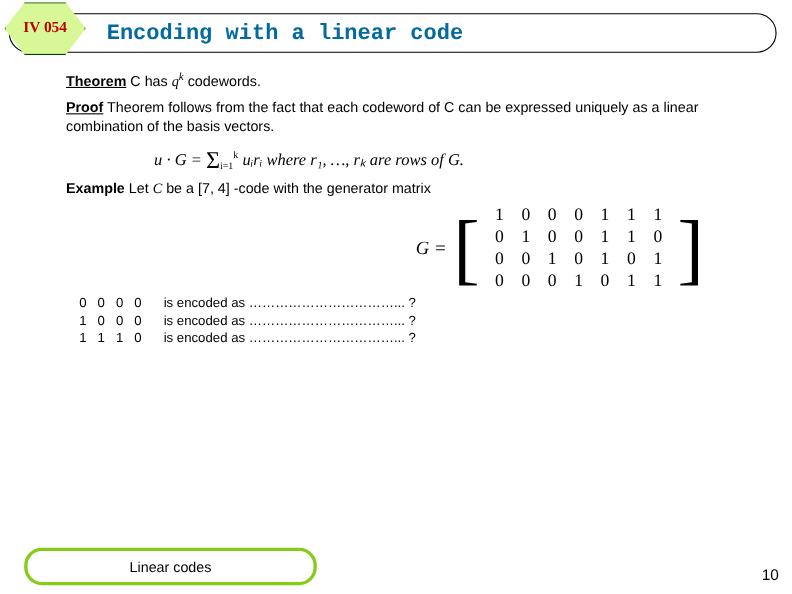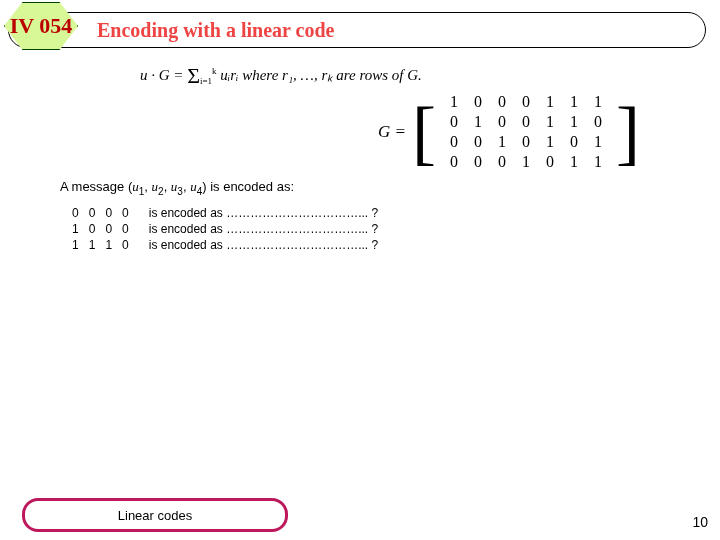--- a/index.html
+++ b/index.html
@@ -36,28 +36,28 @@
     clip-path: polygon(25% 0%, 75% 0%, 100% 50%, 75% 100%, 25% 100%, 0% 50%);
     display: flex;
     align-items: center;
     justify-content: center;
     z-index: 2;
   }
   .header-badge span {
     font-family: "Times New Roman", serif;
     font-weight: bold;
     color: #bb0000;
-    font-size: 22px;
+    font-size: 14px;
   }
   .header-title {
     margin-left: 88px;
-    font-family: Liberation Serif, serif;
+    font-family: Liberation Mono, monospace;
     font-weight: bold;
     font-size: 20px;
-    color: #ef4444;
+    color: #0369a1;
   }
   .content {
     position: absolute;
     top: 58px;
     left: 60px;
     right: 30px;
   }
   .center { text-align: center; }
   .sub-indent { margin-left: 30px; }
   .para { margin: 6px 0; line-height: 1.35; }
@@ -92,21 +92,21 @@
   .matrix table { border-collapse: collapse; }
   .matrix td { padding: 1px 8px; text-align: center; font-size: 16px; }
   .examples-tbl { font-size: 12px; margin-left: 6px; }
   .examples-tbl td { padding: 0 4px; }
   .footer-pill {
     position: absolute;
     left: 22px;
     bottom: 8px;
     width: 260px;
     height: 28px;
-    border: 3px solid #be185d;
+    border: 3px solid #84cc16;
     border-radius: 16px;
     background: #fff;
     display: flex;
     align-items: center;
     justify-content: center;
     font-size: 13px;
   }
   .page-num {
     position: absolute;
     right: 12px;
@@ -122,28 +122,37 @@
 <div class="header-bar">
   <span class="header-title">Encoding with  a linear code</span>
 </div>
 <div class="header-badge">
   <span>IV 054</span>
 </div>
 
 <div class="content">
 
 
-
+  <div class="para">
+    <span class="bold uline">Theorem</span><span> C has </span><span class="serif ital">q</span><sup class="serif ital">k</sup><span> codewords.</span>
+  </div>
+
+  <div class="para">
+    <span class="bold uline">Proof</span><span> Theorem follows from the fact that each codeword of C can be expressed uniquely as a linear combination of the basis vectors.</span>
+  </div>
 
 
 
   <div class="formula-img serif" style="margin-left:80px;font-size:15px;">
     <span class="ital">u · G = </span><span style="font-size:22px;position:relative;top:3px;">Σ</span><sub style="font-size:9px;">i=1</sub><sup style="font-size:9px;">k</sup><span class="ital"> uᵢrᵢ  where  r₁, …, rₖ are rows of G.</span>
   </div>
 
+  <div class="para">
+    <span class="bold">Example</span><span> Let </span><span class="serif ital">C</span><span> be a [7, 4] -code with the generator matrix</span>
+  </div>
 
   <div class="matrix-wrap">
     <div class="matrix">
       <span class="ital">G =</span>
       <span class="br">[</span>
       <table>
         <tbody>
             <tr>
               <td>1</td>
               <td>0</td>
@@ -179,23 +188,20 @@
               <td>0</td>
               <td>1</td>
               <td>1</td>
             </tr>
       </tbody>
         </table>
       <span class="br">]</span>
     </div>
   </div>
 
-  <div class="para">
-    <span>A message (</span><span class="serif ital">u</span><sub>1</sub><span>, </span><span class="serif ital">u</span><sub>2</sub><span>, </span><span class="serif ital">u</span><sub>3</sub><span>, </span><span class="serif ital">u</span><sub>4</sub><span>) is encoded as:</span>
-  </div>
 
   <div style="font-size:12px;">
     <table class="examples-tbl">
       <tbody>
           <tr>
             <td>0</td>
             <td>0</td>
             <td>0</td>
             <td>0</td>
             <td></td>

